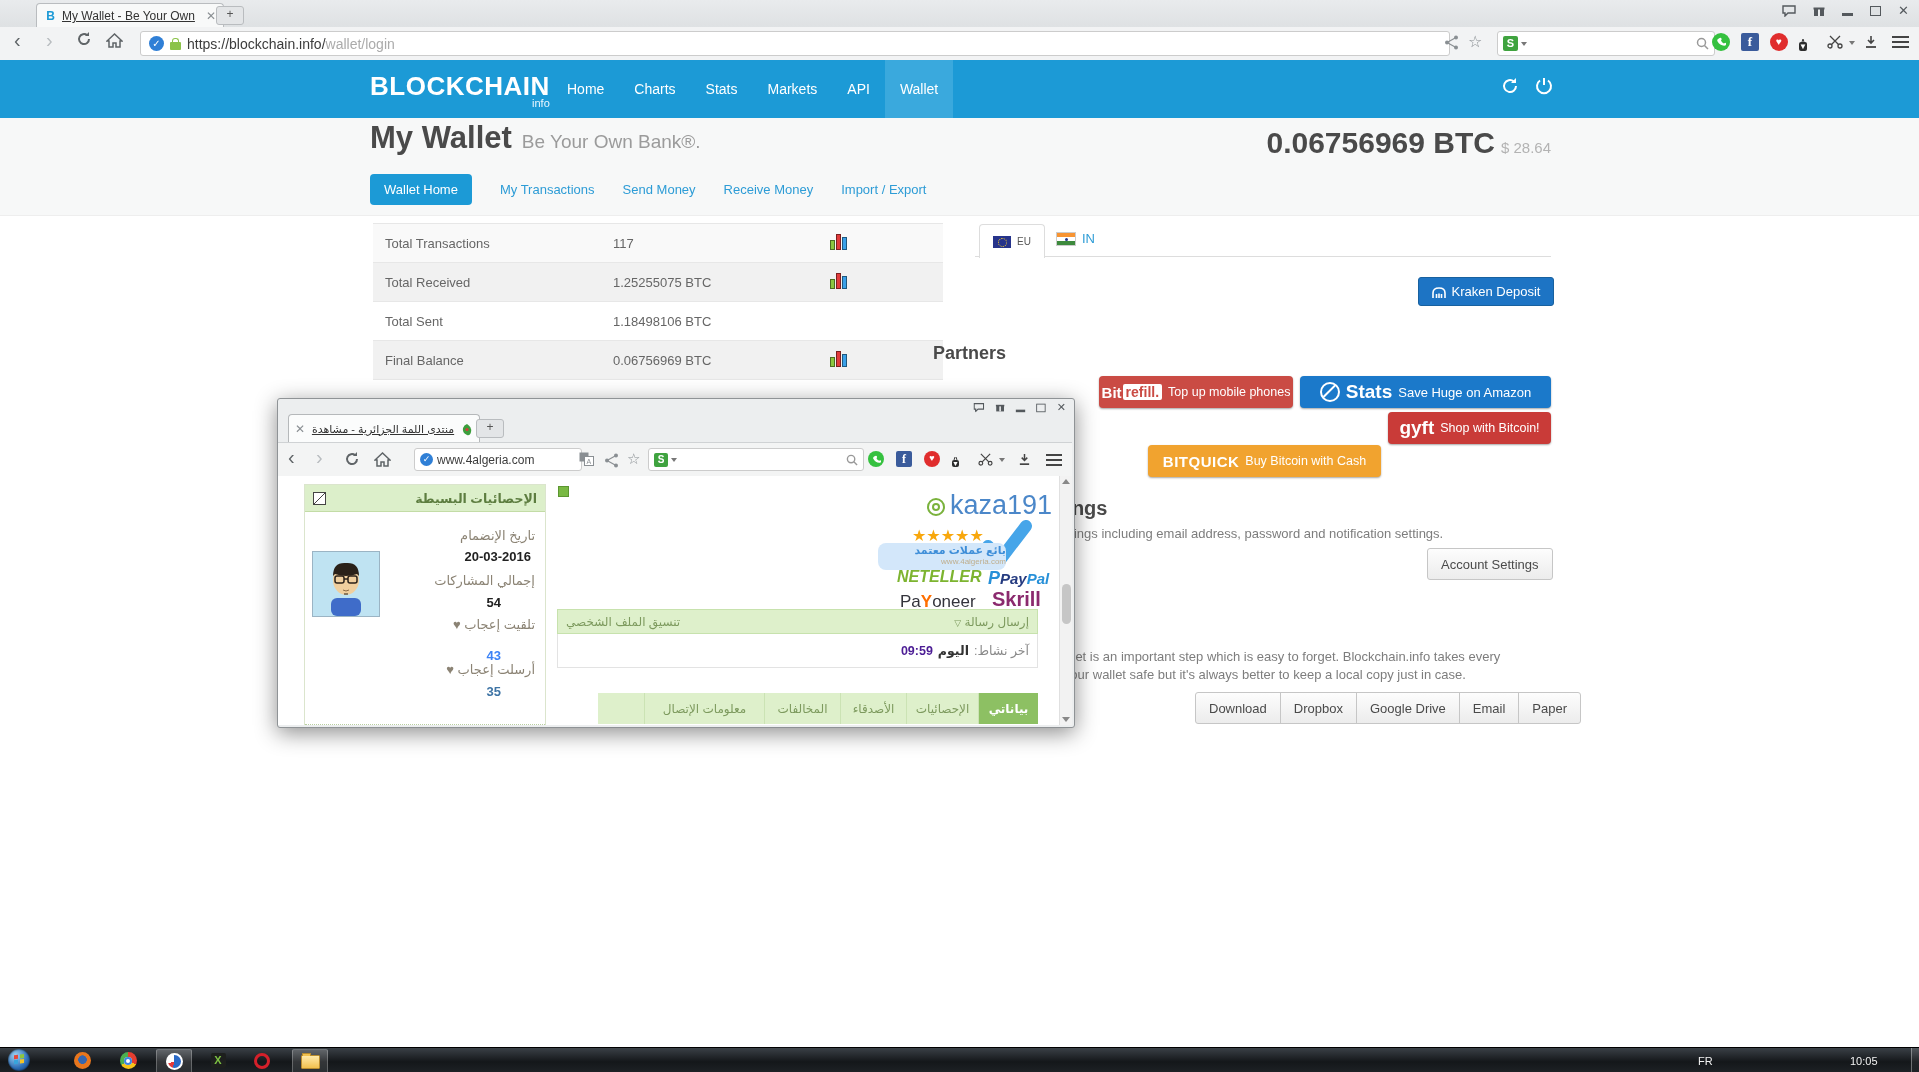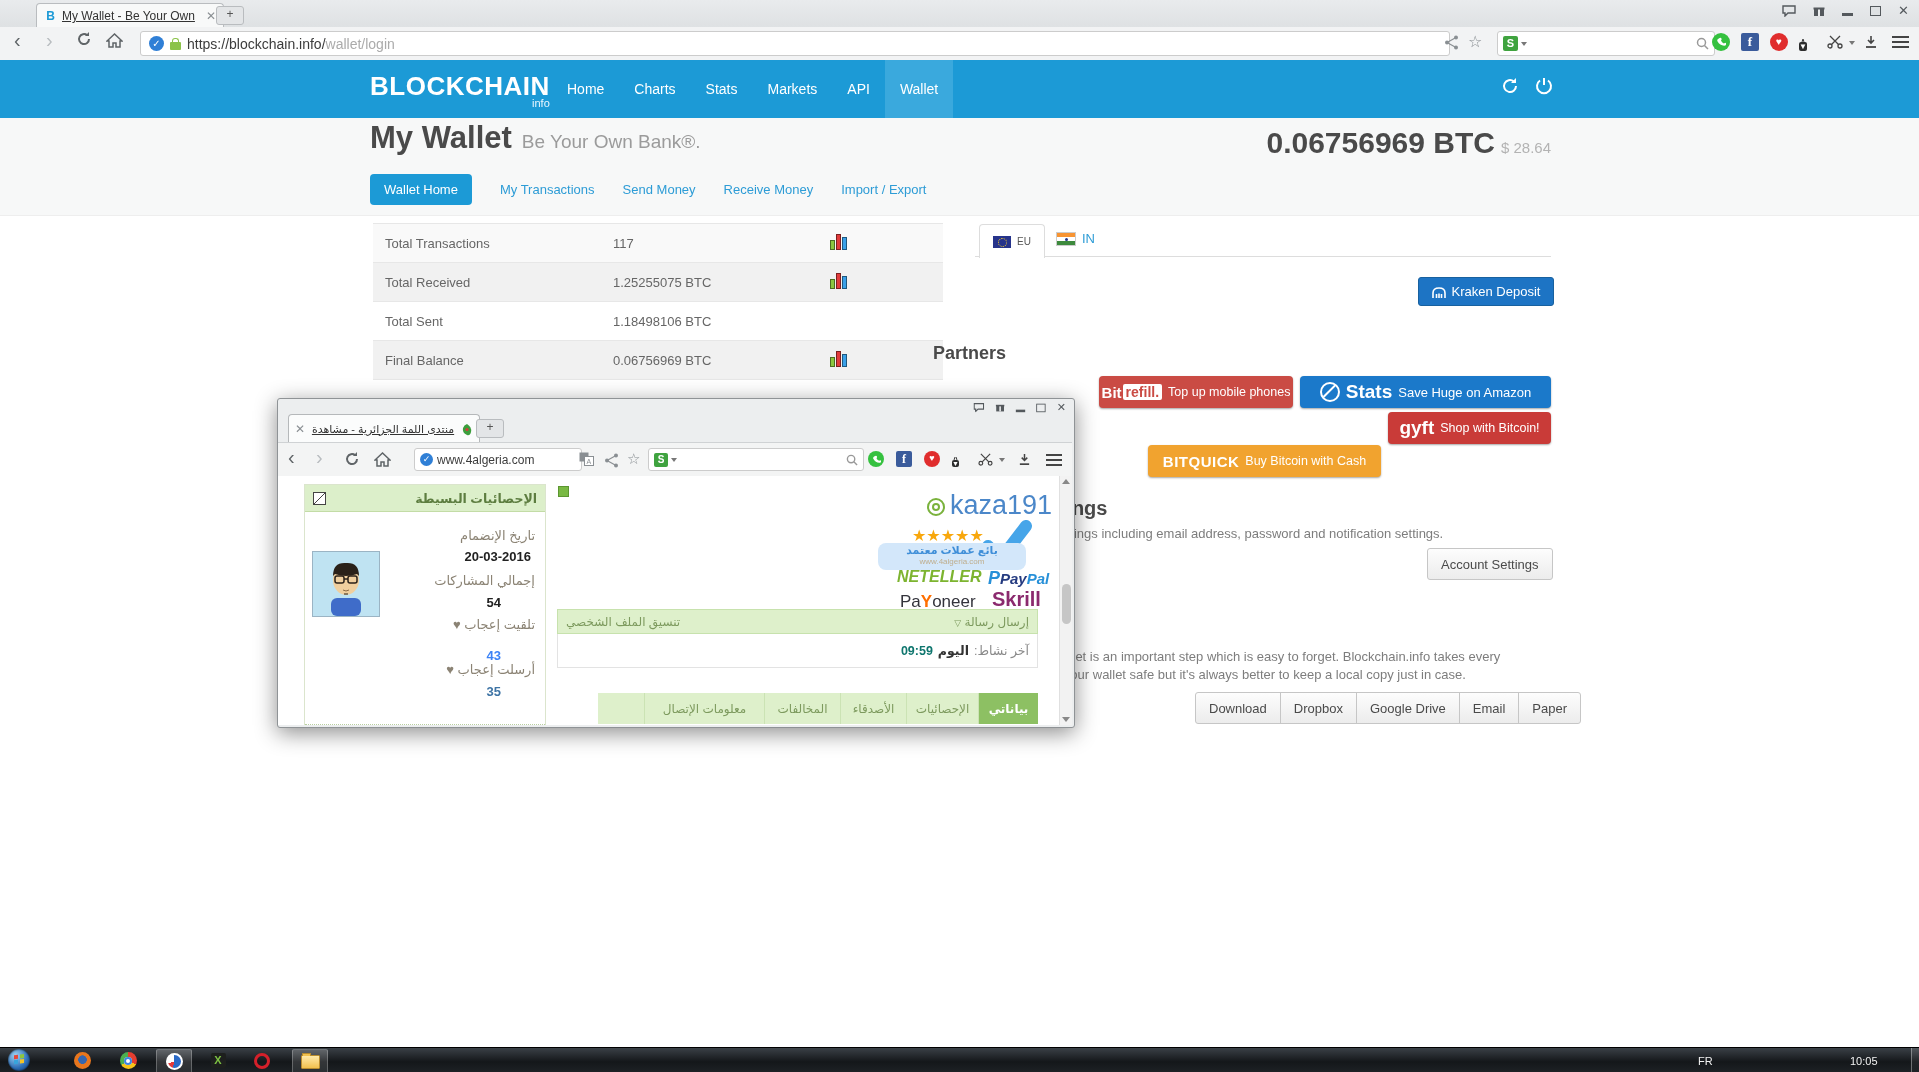--- a/index.html
+++ b/index.html
@@ -99,21 +99,21 @@
   .ftoolbar{position:absolute;left:0;top:43px;width:794px;height:33px;background:#f3f4f4;border-top:1px solid #cfd2d4;border-bottom:1px solid #d8dadb;}
   .fcontent{position:absolute;left:0;top:77px;width:794px;height:249px;background:#fff;overflow:hidden;}
   .fscroll{position:absolute;left:781px;top:0;width:13px;height:249px;background:#f2f2f2;border-left:1px solid #e0e0e0;}
   .fthumb{position:absolute;left:2px;top:108px;width:9px;height:40px;background:#c6c6c6;border-radius:5px;}
   .tri-up{width:0;height:0;border-left:4px solid transparent;border-right:4px solid transparent;border-bottom:5px solid #888;}
   .tri-dn{width:0;height:0;border-left:4px solid transparent;border-right:4px solid transparent;border-top:5px solid #888;}
   .uname{position:absolute;left:672px;top:14px;font-size:27px;color:#4b87c9;}
   .target{position:absolute;left:649px;top:22px;width:14px;height:14px;border:2px solid #7ab23c;border-radius:50%;}
   .target:before{content:"";position:absolute;left:3px;top:3px;width:8px;height:8px;border:2px solid #7ab23c;border-radius:50%;box-sizing:border-box;}
   .stars{position:absolute;left:634px;top:50px;font-size:16px;color:#f8a70c;letter-spacing:0;}
-  .vbadge{position:absolute;left:600px;top:67px;width:148px;height:27px;background:#d3e7fa;border-radius:8px;text-align:center;overflow:hidden;}
+  .vbadge{position:absolute;left:600px;top:67px;width:128px;height:27px;background:#d3e7fa;border-radius:8px;text-align:right;overflow:hidden;}
   .vbadge .l1{font-size:11px;font-weight:bold;color:#3e8ed8;line-height:15px;}
   .vbadge .l2{font-size:8px;color:#bfae8d;line-height:8px;}
   .neteller{position:absolute;left:619px;top:92px;font-size:16px;font-weight:800;font-style:italic;color:#7db430;}
   .paypal{position:absolute;left:710px;top:92px;font-size:15px;font-weight:bold;font-style:italic;}
   .payoneer{position:absolute;left:622px;top:116px;font-size:17px;color:#33333b;}
   .skrill{position:absolute;left:714px;top:112px;font-size:20px;font-weight:800;color:#8b2a6e;}
   .gbar{position:absolute;left:279px;top:133px;width:481px;height:25px;background:#def0cb;border:1px solid #c7e2ad;box-sizing:border-box;direction:rtl;display:flex;align-items:center;justify-content:space-between;padding:0 8px;font-size:12px;color:#7d9a5e;}
   .activity{position:absolute;left:279px;top:158px;width:481px;height:34px;background:#fff;border:1px solid #e3e3e3;border-top:none;box-sizing:border-box;direction:rtl;display:flex;align-items:center;gap:5px;padding:0 8px;font-size:12.5px;color:#8a8a8a;}
   .ftabs{position:absolute;left:320px;top:217px;width:440px;height:31px;background:#def0cb;direction:rtl;display:flex;font-size:12px;color:#7d9a5e;}
   .ftabs .t{display:flex;align-items:center;justify-content:center;border-left:1px solid #cbe3b4;padding:0 4px;box-sizing:border-box;}
@@ -532,21 +532,21 @@
       <span class="payoneer"><span>Pa</span><span style="color:#ff6f00;font-weight:bold;">Y</span><span>oneer</span></span>
       <span class="skrill">Skrill</span>
 
       <div class="gbar">
         <span><span>إرسال رسالة</span> <span style="font-size:9px;">▽</span></span>
         <span>تنسيق الملف الشخصي</span>
       </div>
       <div class="activity">
         <span>آخر نشاط:</span>
         <b style="color:#333;">اليوم</b>
-        <b style="color:#0f766e;">09:59</b>
+        <b style="color:#4c1d95;">09:59</b>
       </div>
 
       <div class="ftabs">
         <span class="t act" style="width:60px;">بياناتي</span>
         <span class="t" style="width:72px;">الإحصائيات</span>
         <span class="t" style="width:66px;">الأصدقاء</span>
         <span class="t" style="width:76px;">المخالفات</span>
         <span class="t" style="width:120px;">معلومات الإتصال</span>
       </div>
 

